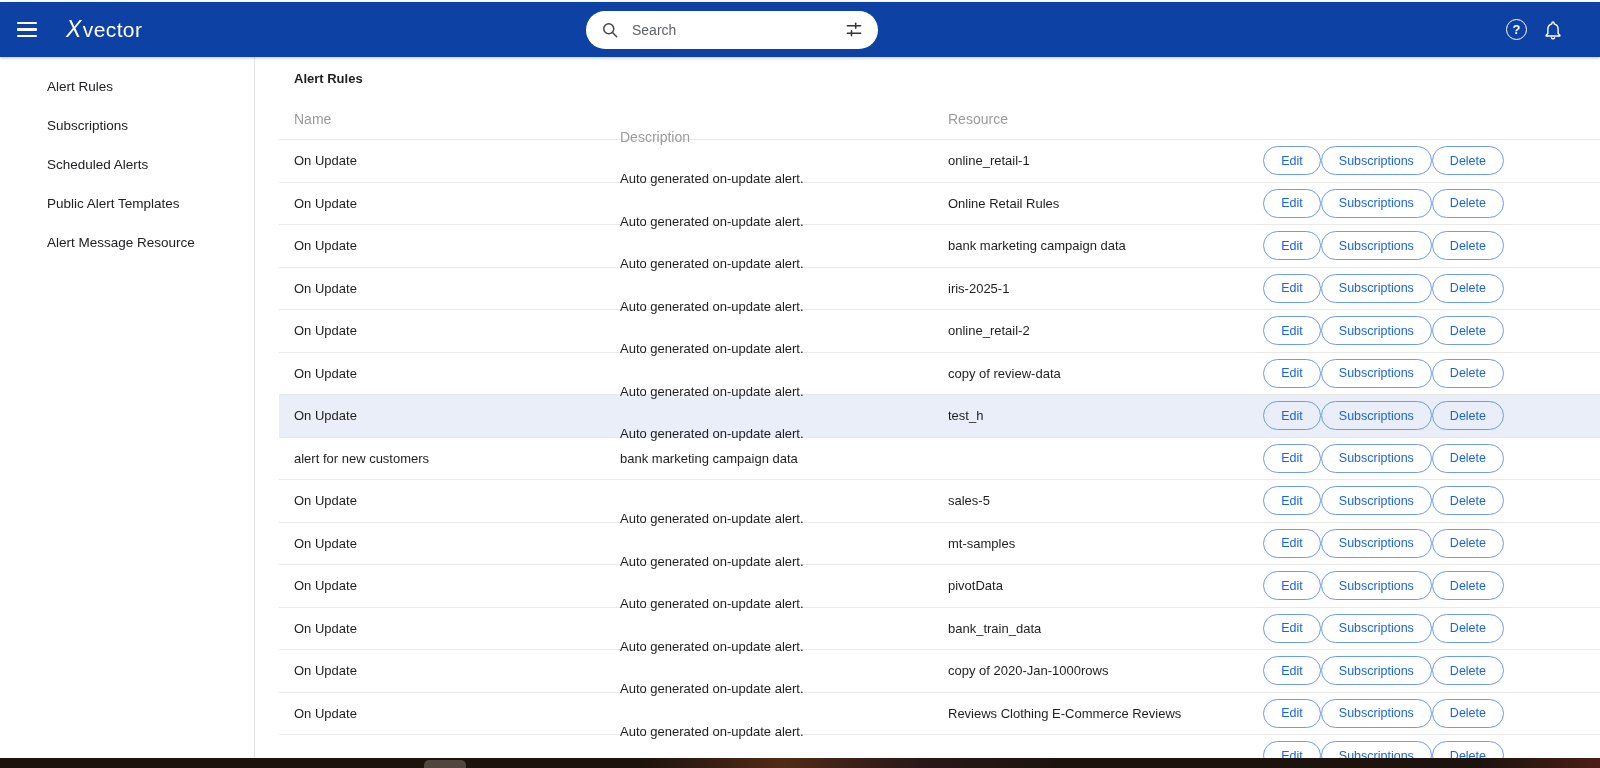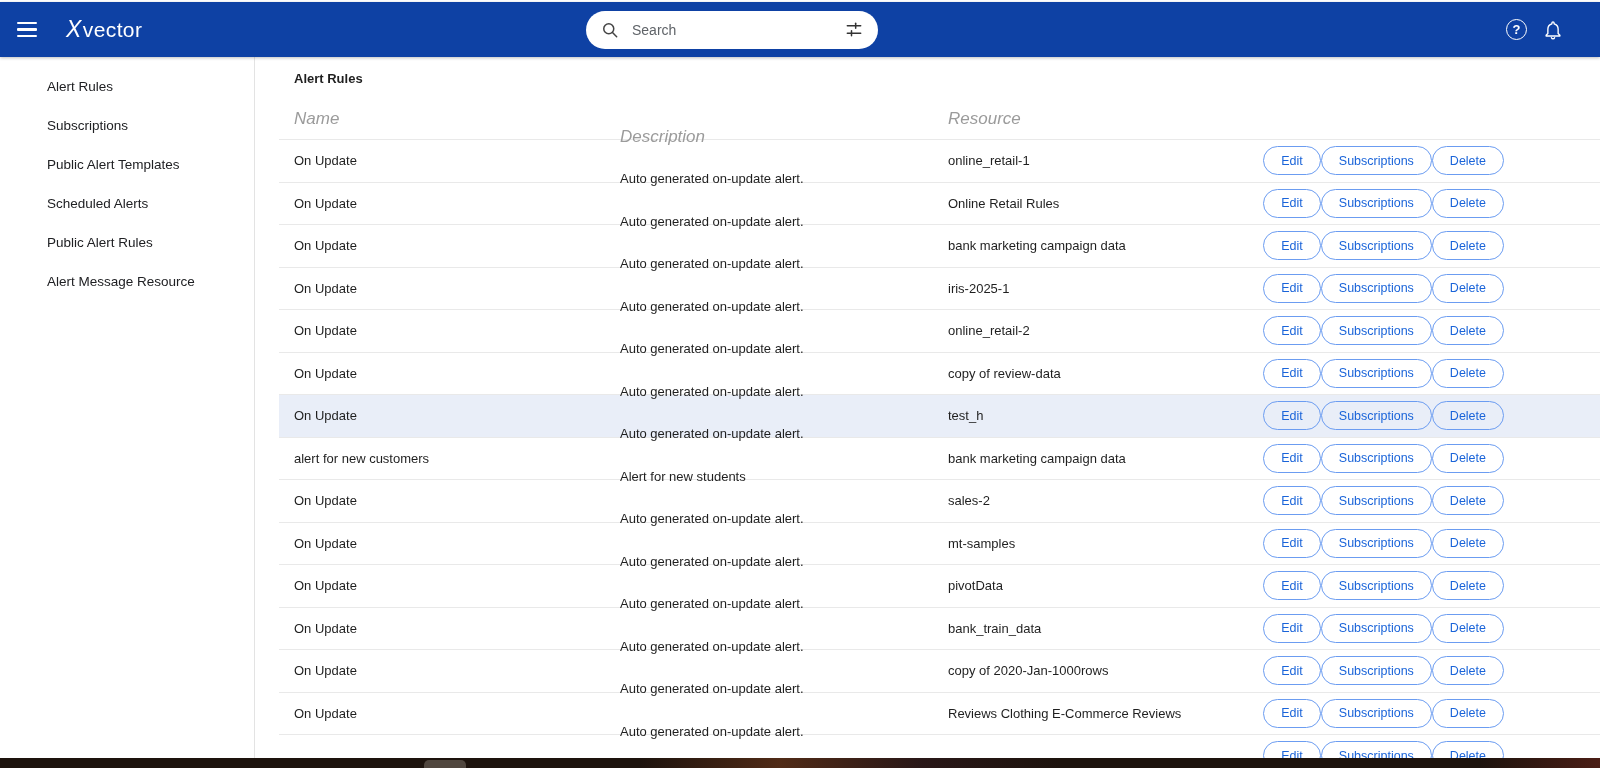--- a/index.html
+++ b/index.html
@@ -62,21 +62,21 @@
   .main{flex:1;position:relative;overflow:hidden;}
   .page-title-wrap{height:42px;display:flex;align-items:center;padding-left:39px;}
   .page-title{font-size:13px;font-weight:bold;color:#1f1f1f;}
 
   .table{margin-left:24px;}
   .row{
     display:flex;align-items:center;height:42.5px;box-sizing:border-box;
     border-bottom:1px solid var(--divider,#e9e9e9);padding-left:15px;
   }
   .thead{height:41px;}
-  .thead .cell{color:var(--column-header-text,#9b9b9b);font-size:17px;font-style:italic;}
+  .thead .cell{color:var(--column-header-text,#9b9b9b);font-size:14px;}
   .cell{font-size:13px;color:#1f1f1f;white-space:nowrap;overflow:hidden;}
   .cell.name{width:326px;min-width:326px;}
   .cell.description{width:328px;min-width:328px;margin-top:36px;}
   .cell.resource{flex:1;}
   .cell.actions{
     width:250px;min-width:250px;margin-right:96px;display:flex;
     justify-content:flex-end;
   }
   .row.highlight{background:var(--row-highlight,#e9eef8);}
   .pill-btn{
@@ -148,30 +148,27 @@
     <nav class="sidebar">
   <div class="sidebar-item">
     <span>Alert Rules</span>
   </div>
 
   <div class="sidebar-item">
     <span>Subscriptions</span>
   </div>
 
   <div class="sidebar-item">
+    <span>Scheduled Alerts</span>
+  </div>
+
+  <div class="sidebar-item">
     <span>Public Alert Templates</span>
   </div>
 
-  <div class="sidebar-item">
-    <span>Scheduled Alerts</span>
-  </div>
-
-  <div class="sidebar-item">
-    <span>Public Alert Rules</span>
-  </div>
 
   <div class="sidebar-item">
     <span>Alert Message Resource</span>
   </div>
 </nav>
 
     <main class="main">
       <div class="page-title-wrap">
         <div class="page-title">Alert Rules</div>
       </div>
@@ -255,33 +252,32 @@
     <div class="cell resource">test_h</div>
     <div class="cell actions">
       <button class="pill-btn">Edit</button>
       <button class="pill-btn">Subscriptions</button>
       <button class="pill-btn">Delete</button>
     </div>
   </div>
 
   <div class="row">
     <div class="cell name">alert for new customers</div>
-    <div class="cell description">Alert for new students</div>
     <div class="cell resource">bank marketing campaign data</div>
     <div class="cell actions">
       <button class="pill-btn">Edit</button>
       <button class="pill-btn">Subscriptions</button>
       <button class="pill-btn">Delete</button>
     </div>
   </div>
 
   <div class="row">
     <div class="cell name">On Update</div>
     <div class="cell description">Auto generated on-update alert.</div>
-    <div class="cell resource">sales-2</div>
+    <div class="cell resource">sales-5</div>
     <div class="cell actions">
       <button class="pill-btn">Edit</button>
       <button class="pill-btn">Subscriptions</button>
       <button class="pill-btn">Delete</button>
     </div>
   </div>
 
   <div class="row">
     <div class="cell name">On Update</div>
     <div class="cell description">Auto generated on-update alert.</div>

